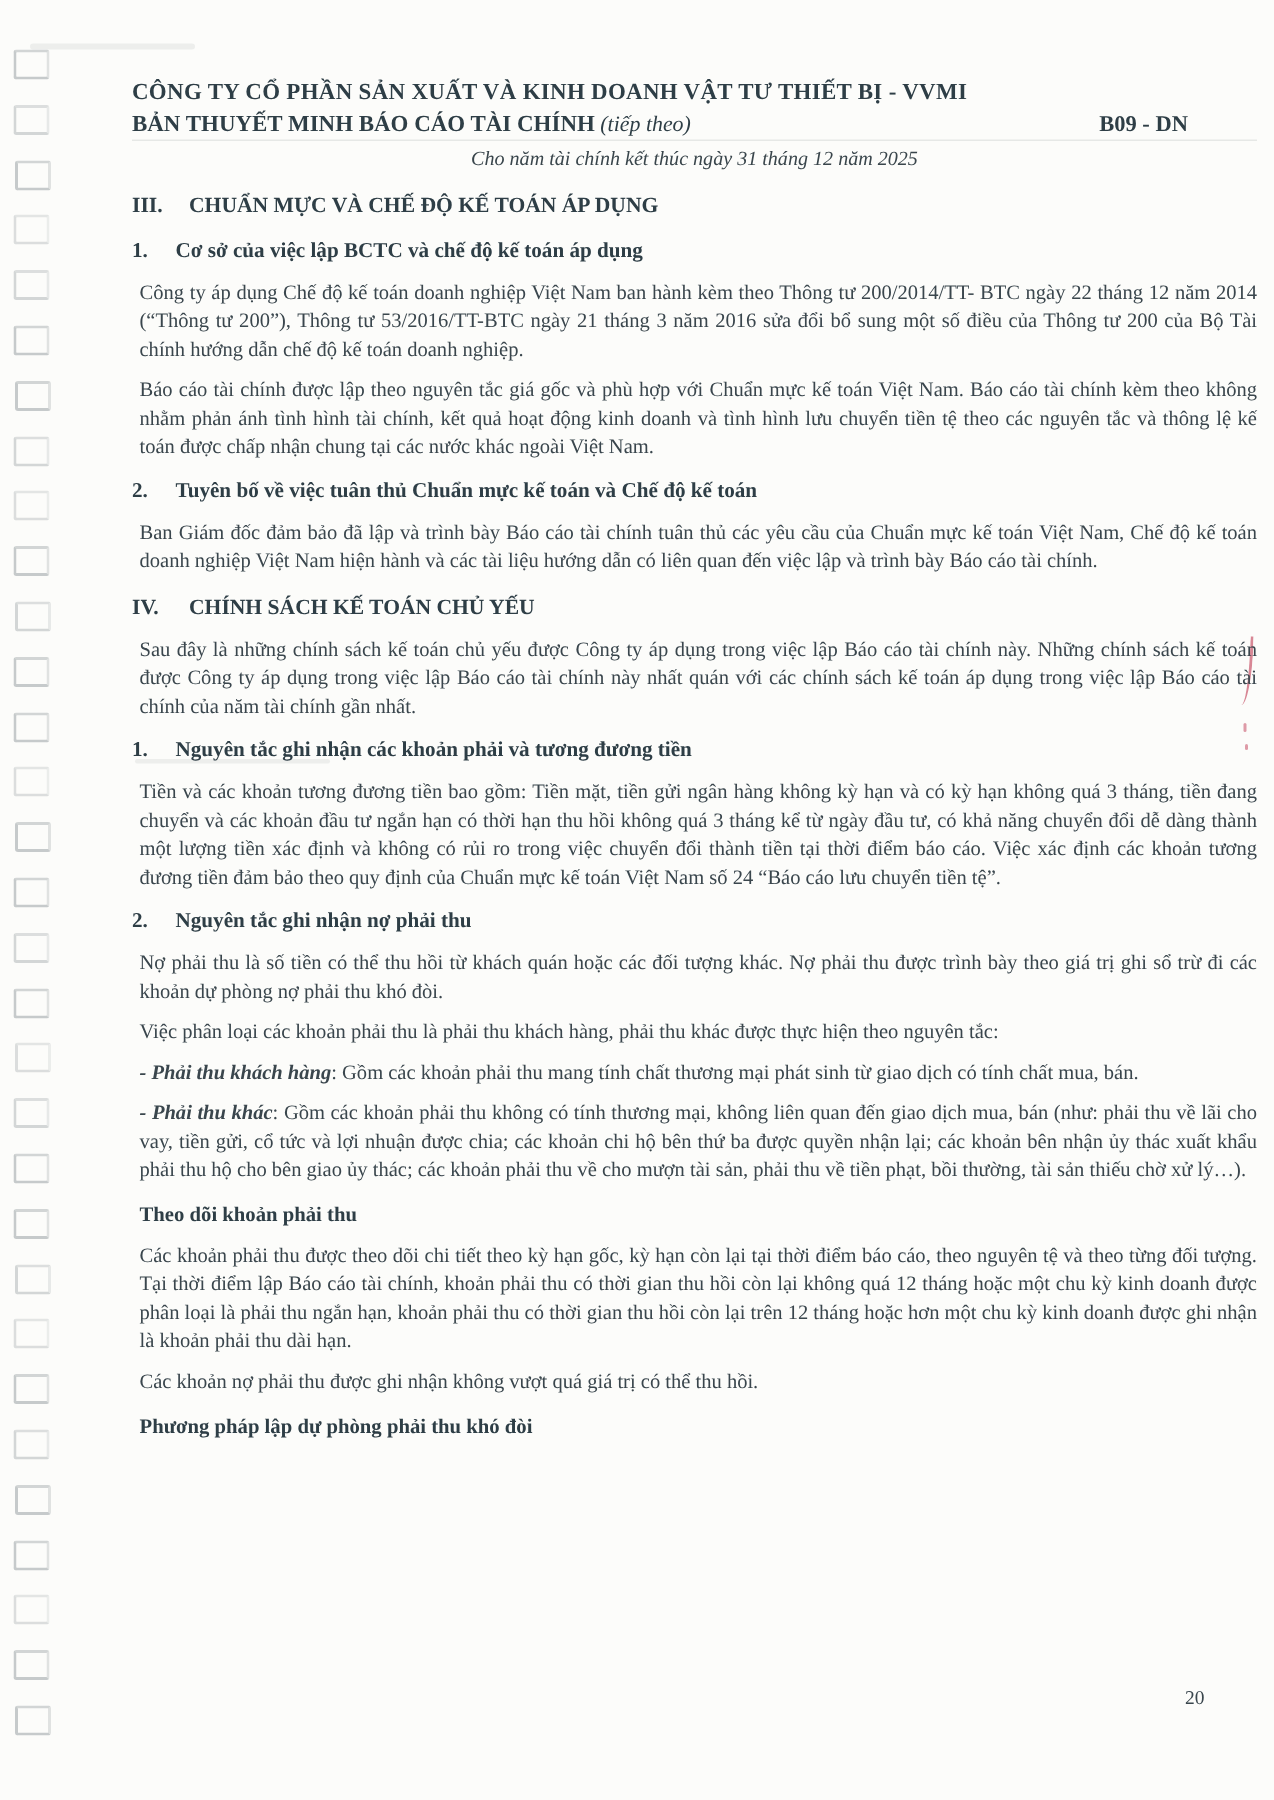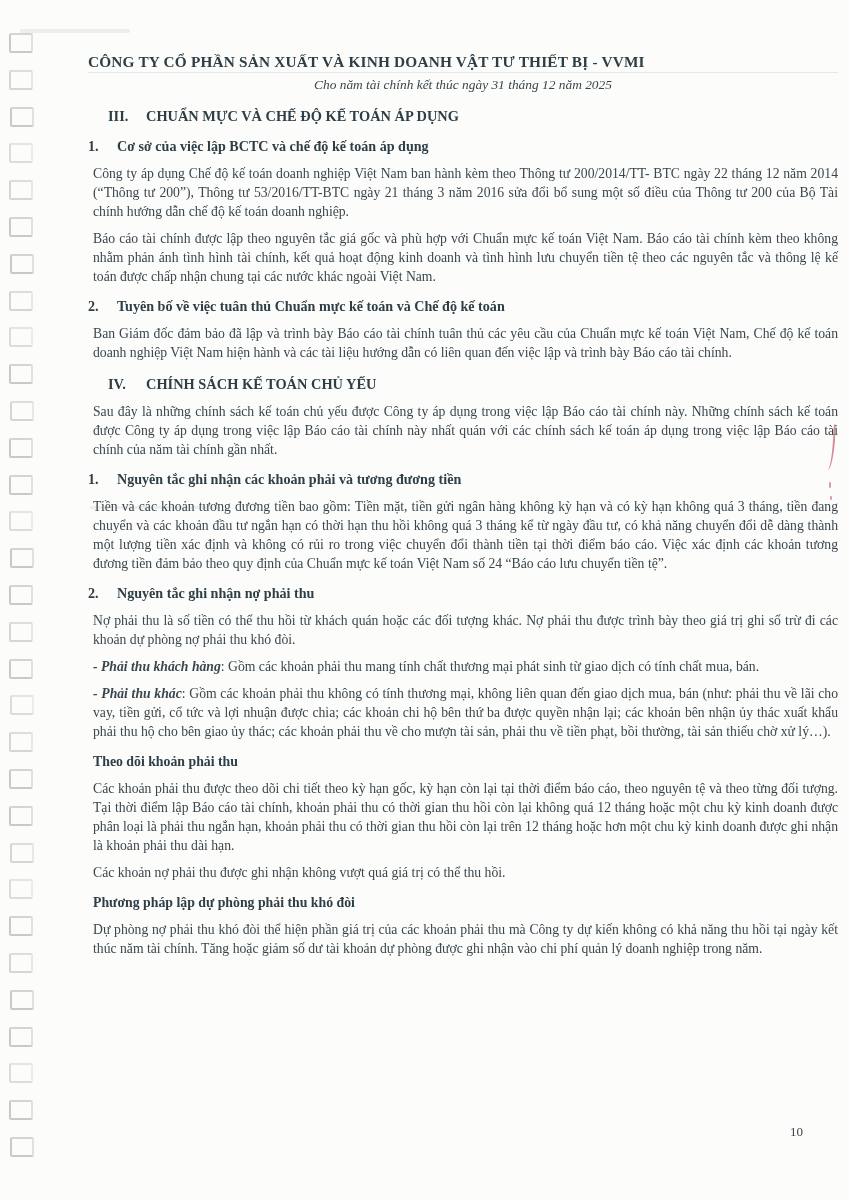--- a/index.html
+++ b/index.html
@@ -21,21 +21,21 @@
   }
   .content{position:absolute;left:88px;top:52px;width:750px;}
   .hdr-company{font-weight:bold;font-size:15.3px;color:#2e3e46;letter-spacing:0.2px;line-height:20px;}
   .hdr-row2{display:flex;justify-content:space-between;align-items:baseline;margin-top:1px;line-height:20px;}
   .hdr-title{font-weight:bold;font-size:15.3px;color:#2e3e46;}
   .hdr-suffix{font-weight:normal;font-style:italic;font-size:14.6px;color:#2e3e46;}
   .form-code{font-weight:bold;font-size:15px;color:#2e3e46;padding-right:46px;white-space:nowrap;}
   .hdr-rule{height:1px;background:rgba(120,128,128,0.16);margin-top:0px;}
   .hdr-period{font-style:italic;font-size:13.4px;color:#39454b;margin-top:3px;line-height:18px;text-align:center;}
   .sec-heading{display:flex;font-weight:bold;color:#2e3e46;font-size:14.4px;margin-top:13px;line-height:19px;}
-  .sec-heading .num{flex:0 0 38px;margin-left:20px;}
+  .sec-heading .num{flex:0 0 38px;}
   .item-title{display:flex;font-weight:bold;color:#2e3e46;font-size:14.1px;margin-top:11px;line-height:19px;}
   .item-title .num{flex:0 0 29px;}
   .blocks{margin-left:5px;}
   p.para{margin:8px 0;font-size:13.7px;line-height:19px;text-align:justify;color:#3a464d;}
   .lead{font-weight:bold;font-style:italic;}
   .subhead{font-weight:bold;font-size:13.8px;color:#2e3e46;margin:11px 0 8px;line-height:19px;}
   .page-number{position:absolute;right:46px;top:1124px;font-size:13px;color:#3a464d;}
   
   .red-mark{
     position:absolute;left:824px;top:424px;width:9px;height:46px;
@@ -91,20 +91,26 @@
   <div class="smudge s1"></div>
   <div class="smudge s2"></div>
   <div class="red-mark"></div>
   <div class="red-dot d1"></div>
   <div class="red-dot d2"></div>
 
   <div class="content">
 
     <div class="hdr-company">CÔNG TY CỔ PHẦN SẢN XUẤT VÀ KINH DOANH VẬT TƯ THIẾT BỊ - VVMI</div>
 
+    <div class="hdr-row2">
+      <div>
+        <span class="hdr-title">BẢN THUYẾT MINH BÁO CÁO TÀI CHÍNH</span><span class="hdr-suffix"> (tiếp theo)</span>
+      </div>
+      <div class="form-code">B09 - DN</div>
+    </div>
     <div class="hdr-rule"></div>
 
     <div class="hdr-period">Cho năm tài chính kết thúc ngày 31 tháng 12 năm 2025</div>
 
     <div class="sec-heading">
       <span class="num">III.</span>
       <span>CHUẨN MỰC VÀ CHẾ ĐỘ KẾ TOÁN ÁP DỤNG</span>
     </div>
 
     <div class="item">
@@ -147,26 +153,26 @@
       </div>
     </div>
 
     <div class="item">
       <div class="item-title">
         <span class="num">2.</span>
         <span>Nguyên tắc ghi nhận nợ phải thu</span>
       </div>
       <div class="blocks">
         <p class="para">Nợ phải thu là số tiền có thể thu hồi từ khách quán hoặc các đối tượng khác. Nợ phải thu được trình bày theo giá trị ghi sổ trừ đi các khoản dự phòng nợ phải thu khó đòi.</p>
+        <p class="para">Việc phân loại các khoản phải thu là phải thu khách hàng, phải thu khác được thực hiện theo nguyên tắc:</p>
         <p class="para"><span class="lead">- Phải thu khách hàng</span><span>: Gồm các khoản phải thu mang tính chất thương mại phát sinh từ giao dịch có tính chất mua, bán.</span></p>
         <p class="para"><span class="lead">- Phải thu khác</span><span>: Gồm các khoản phải thu không có tính thương mại, không liên quan đến giao dịch mua, bán (như: phải thu về lãi cho vay, tiền gửi, cổ tức và lợi nhuận được chia; các khoản chi hộ bên thứ ba được quyền nhận lại; các khoản bên nhận ủy thác xuất khẩu phải thu hộ cho bên giao ủy thác; các khoản phải thu về cho mượn tài sản, phải thu về tiền phạt, bồi thường, tài sản thiếu chờ xử lý…).</span></p>
         <div class="subhead">Theo dõi khoản phải thu</div>
         <p class="para">Các khoản phải thu được theo dõi chi tiết theo kỳ hạn gốc, kỳ hạn còn lại tại thời điểm báo cáo, theo nguyên tệ và theo từng đối tượng. Tại thời điểm lập Báo cáo tài chính, khoản phải thu có thời gian thu hồi còn lại không quá 12 tháng hoặc một chu kỳ kinh doanh được phân loại là phải thu ngắn hạn, khoản phải thu có thời gian thu hồi còn lại trên 12 tháng hoặc hơn một chu kỳ kinh doanh được ghi nhận là khoản phải thu dài hạn.</p>
         <p class="para">Các khoản nợ phải thu được ghi nhận không vượt quá giá trị có thể thu hồi.</p>
         <div class="subhead">Phương pháp lập dự phòng phải thu khó đòi</div>
-        <p class="para">Dự phòng nợ phải thu khó đòi thể hiện phần giá trị của các khoản phải thu mà Công ty dự kiến không có khả năng thu hồi tại ngày kết thúc năm tài chính. Tăng hoặc giảm số dư tài khoản dự phòng được ghi nhận vào chi phí quản lý doanh nghiệp trong năm.</p>
       </div>
     </div>
 
   </div>
 
-  <div class="page-number">10</div>
+  <div class="page-number">20</div>
 </div>
 
 </body></html>

